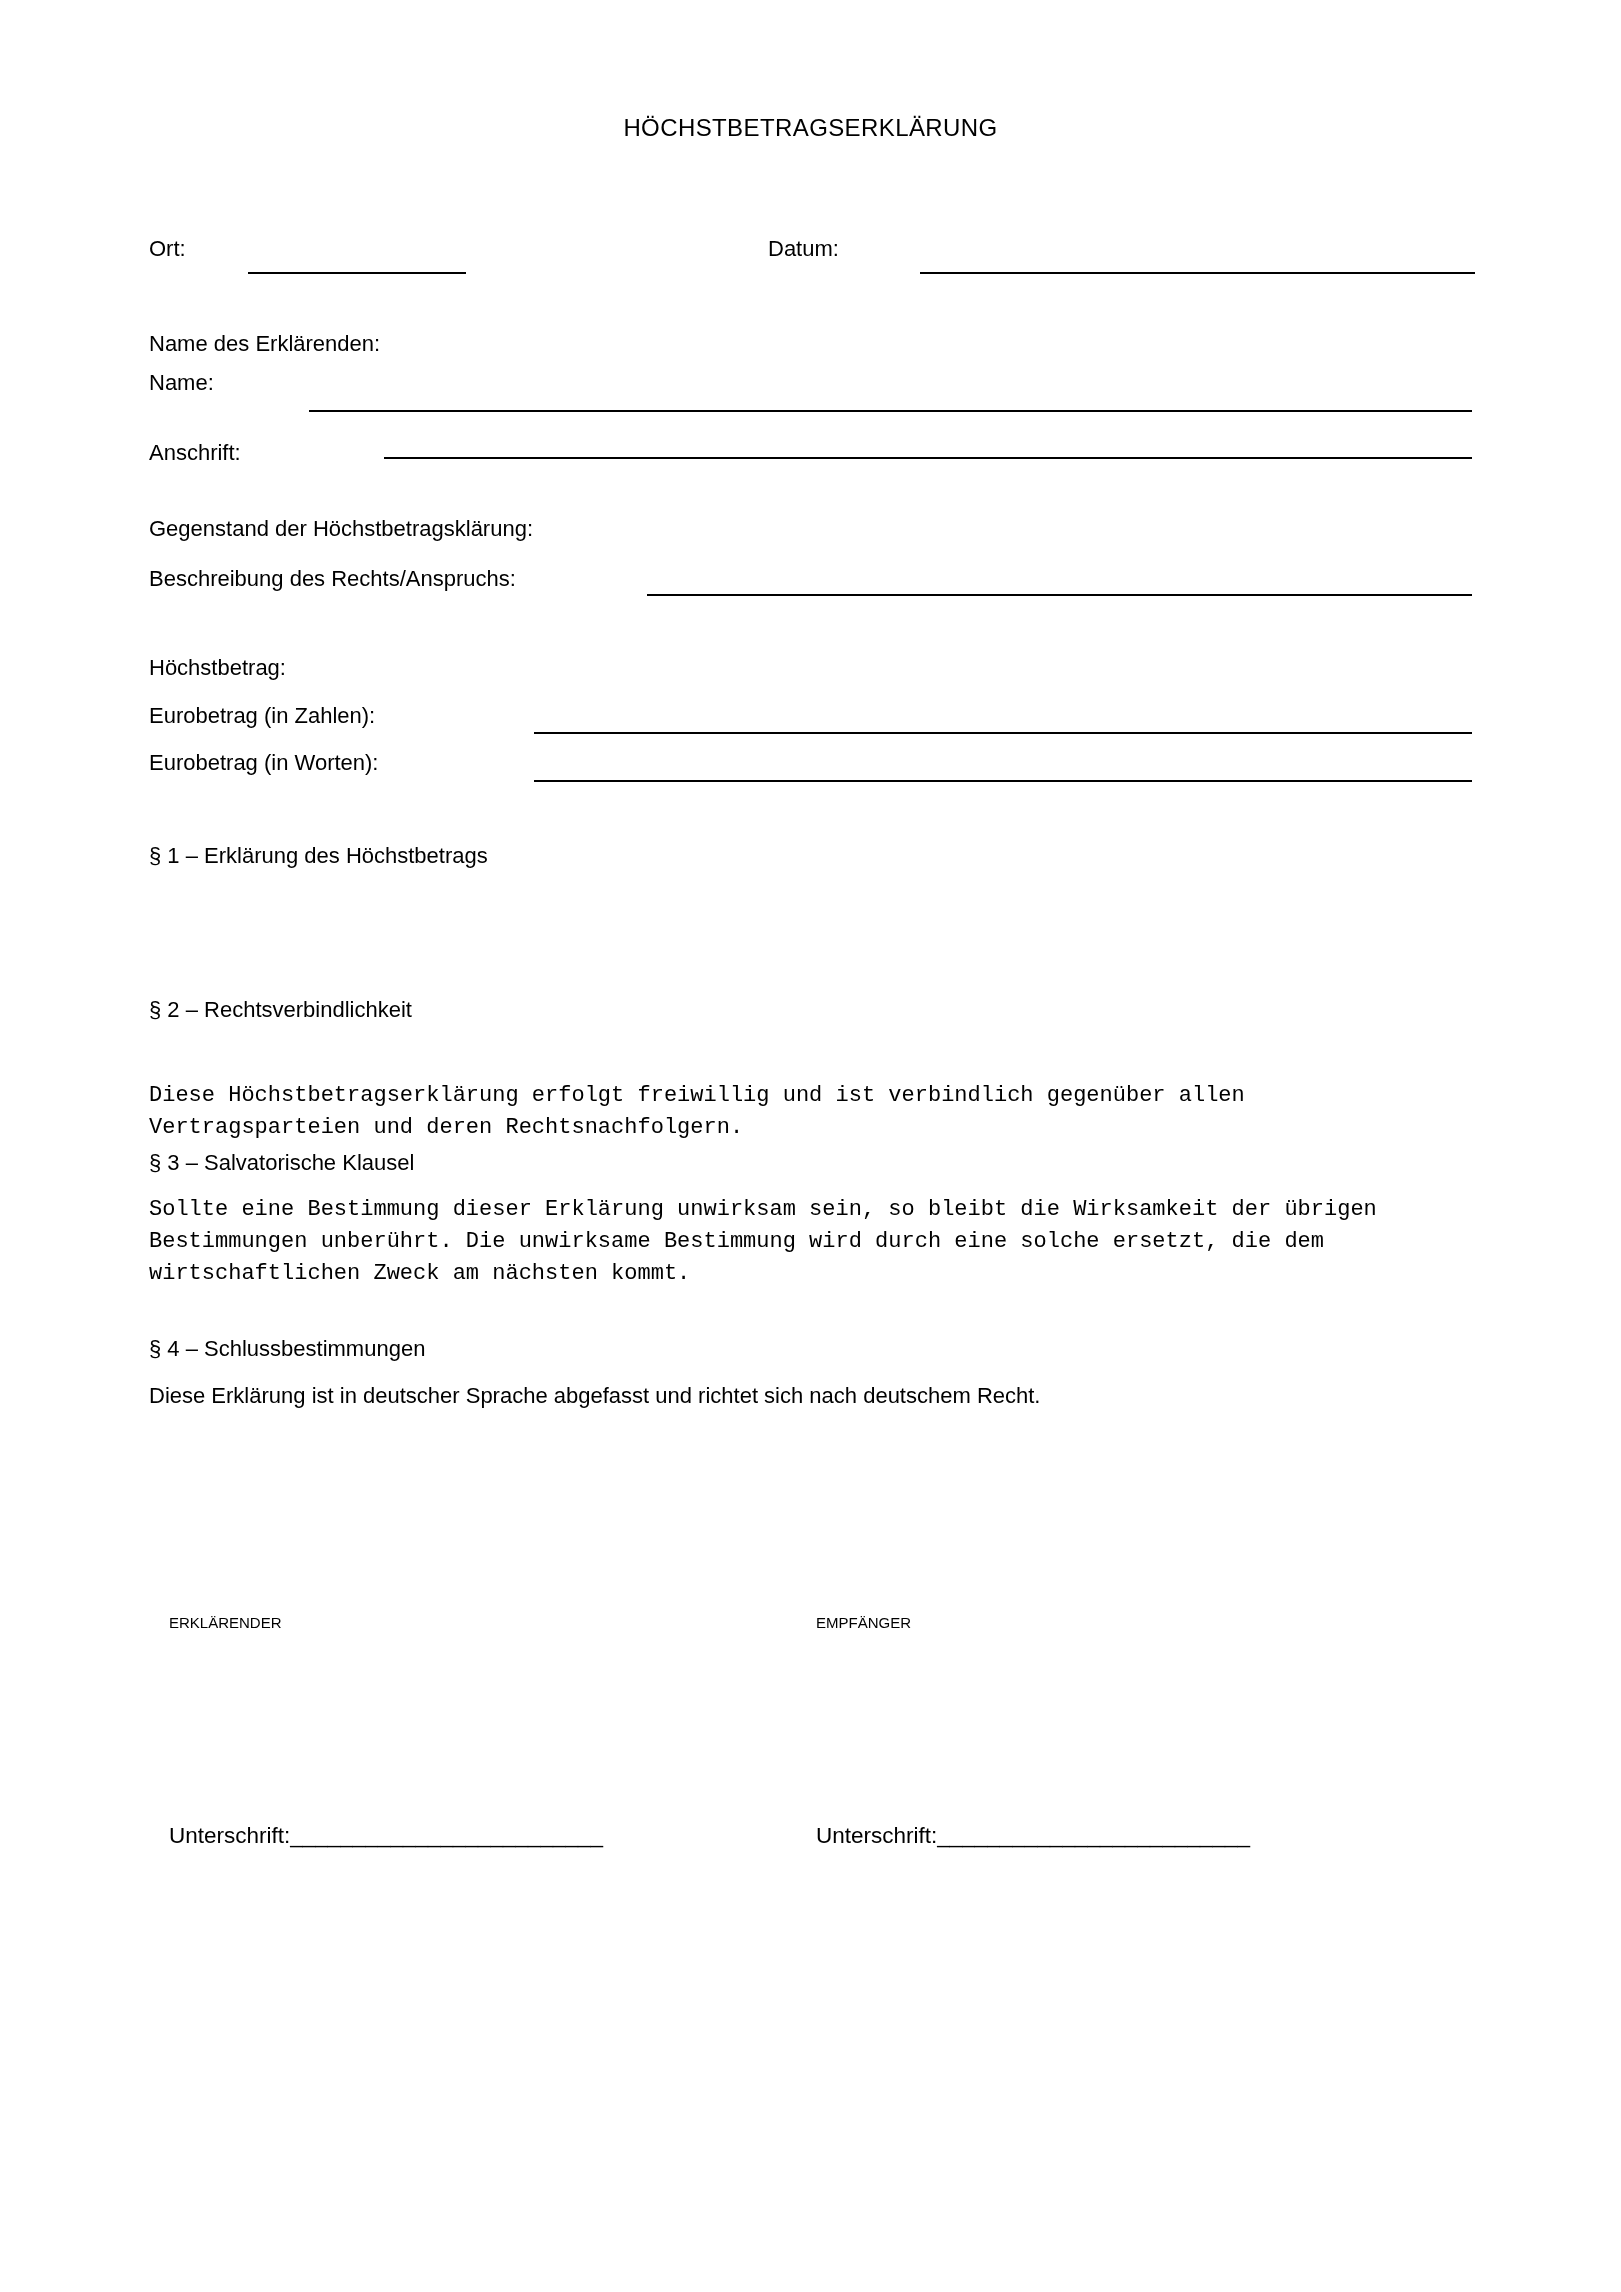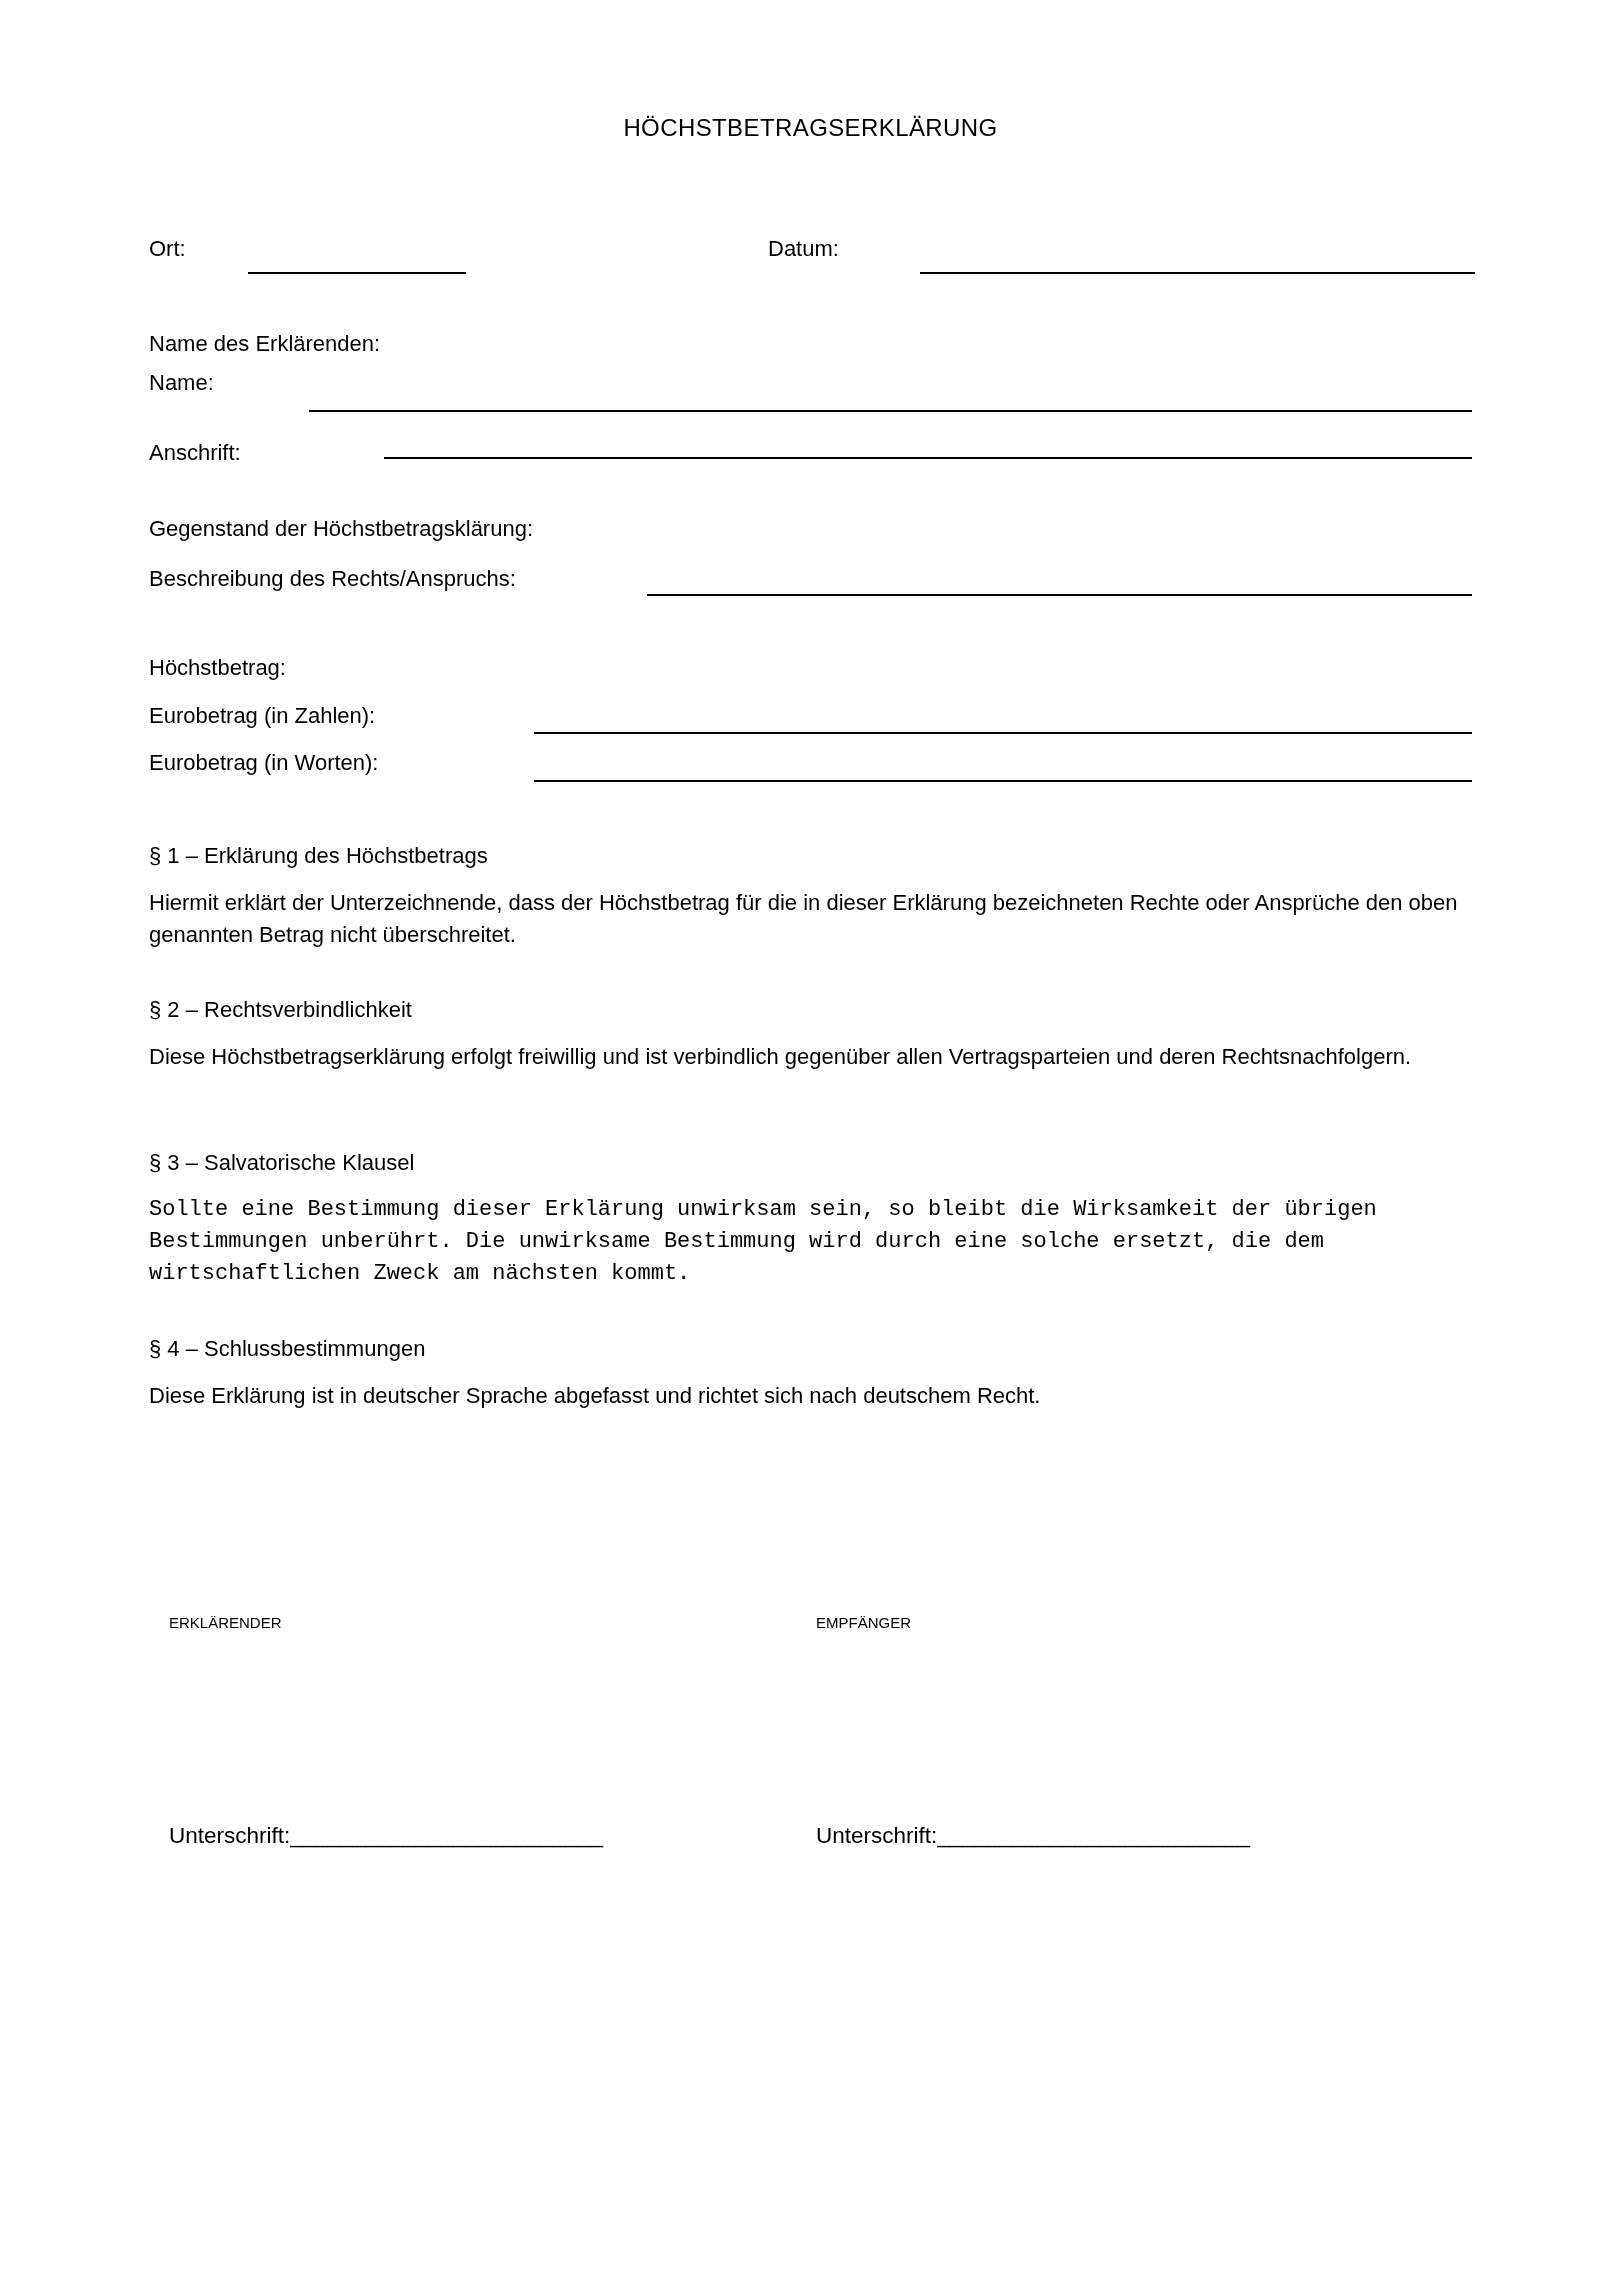--- a/index.html
+++ b/index.html
@@ -109,24 +109,23 @@
 
   <div class="t" style="left:149px; top:657px;">Höchstbetrag:</div>
 
   <div class="t" style="left:149px; top:705px;">Eurobetrag (in Zahlen):</div>
   <div class="rule" style="left:534px; top:732px; width:938px;"></div>
 
   <div class="t" style="left:149px; top:752px;">Eurobetrag (in Worten):</div>
   <div class="rule" style="left:534px; top:780px; width:938px;"></div>
 
   <div class="clause-head" style="top:845px;">§ 1 – Erklärung des Höchstbetrags</div>
-  <div class="para" style="top:887px;">Hiermit erklärt der Unterzeichnende, dass der Höchstbetrag für die in dieser Erklärung bezeichneten Rechte oder Ansprüche den oben genannten Betrag nicht überschreitet.</div>
 
   <div class="clause-head" style="top:999px;">§ 2 – Rechtsverbindlichkeit</div>
-  <div class="para" style="top:1041px;">Diese Höchstbetragserklärung erfolgt freiwillig und ist verbindlich gegenüber allen Vertragsparteien und deren Rechtsnachfolgern.</div>
+  <div class="para" style="top:1080px;font-family:Liberation Mono, monospace;">Diese Höchstbetragserklärung erfolgt freiwillig und ist verbindlich gegenüber allen Vertragsparteien und deren Rechtsnachfolgern.</div>
 
   <div class="clause-head" style="top:1152px;">§ 3 – Salvatorische Klausel</div>
   <div class="para" style="top:1194px; width:1264px;font-family:Liberation Mono, monospace;">Sollte eine Bestimmung dieser Erklärung unwirksam sein, so bleibt die Wirksamkeit der übrigen Bestimmungen unberührt. Die unwirksame Bestimmung wird durch eine solche ersetzt, die dem wirtschaftlichen Zweck am nächsten kommt.</div>
 
   <div class="clause-head" style="top:1338px;">§ 4 – Schlussbestimmungen</div>
   <div class="para" style="top:1380px;">Diese Erklärung ist in deutscher Sprache abgefasst und richtet sich nach deutschem Recht.</div>
 
   <div class="sig-col-label" style="left:169px; top:1615px;">ERKLÄRENDER</div>
   <div class="sig-col-label" style="left:816px; top:1615px;">EMPFÄNGER</div>
 

